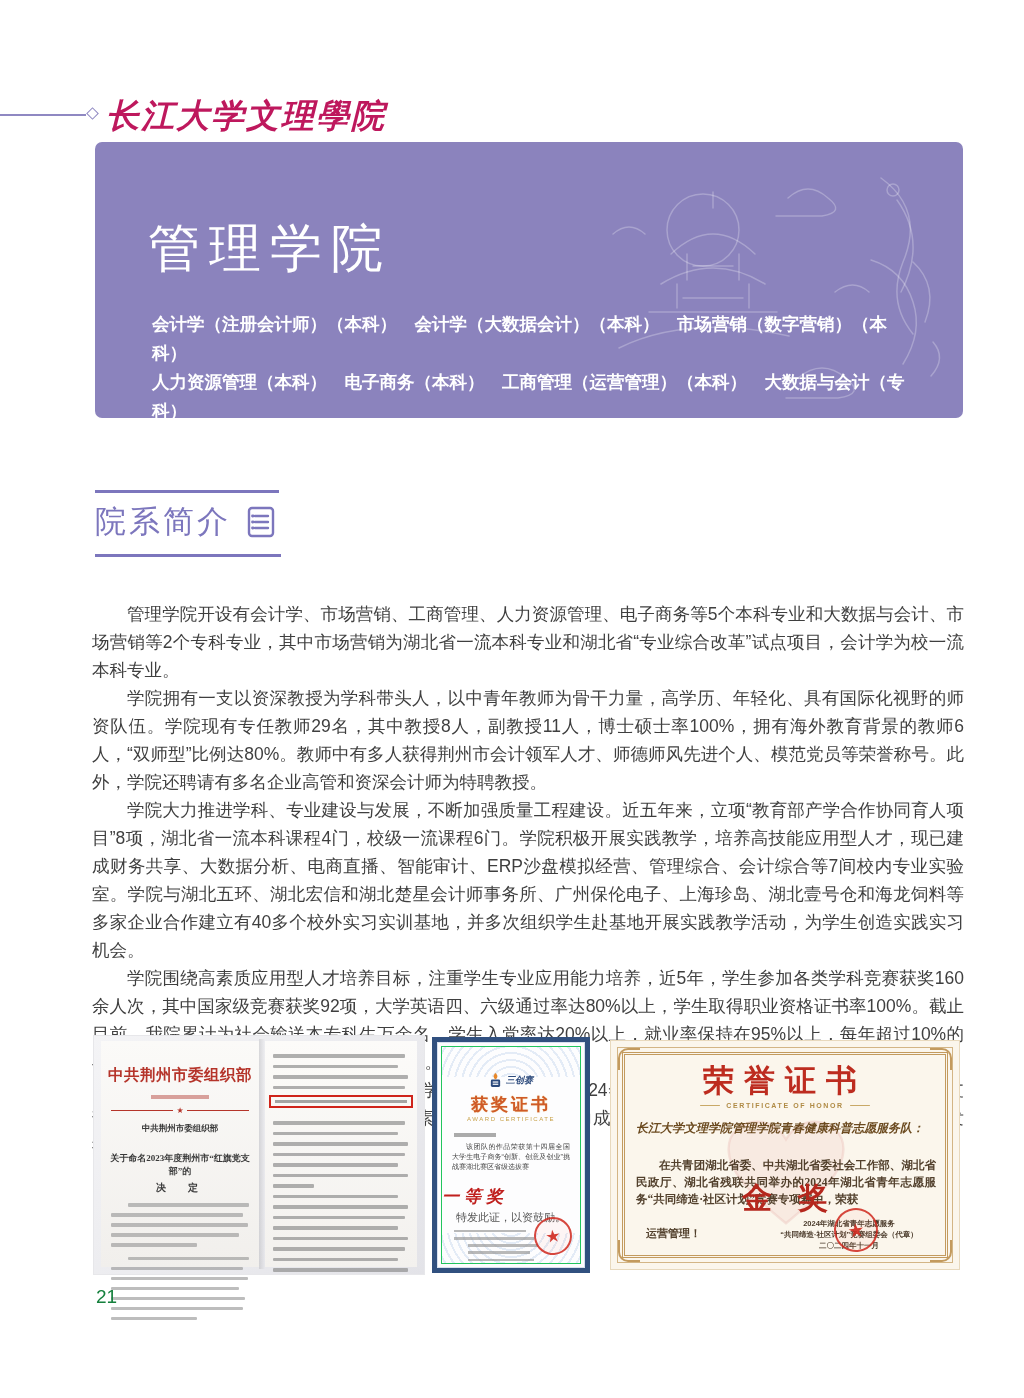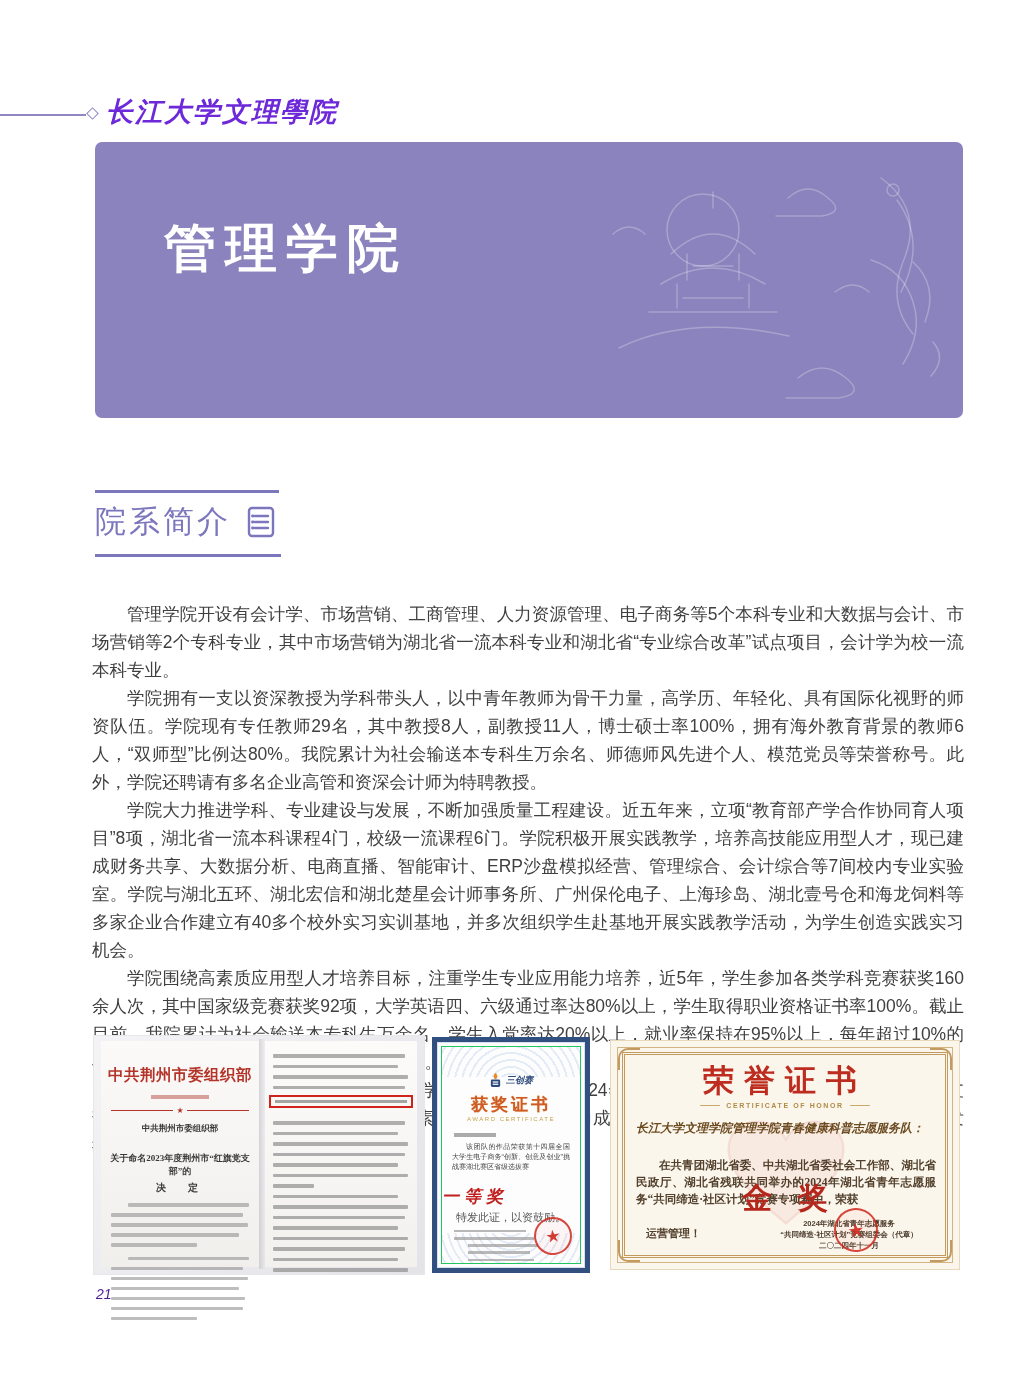--- a/index.html
+++ b/index.html
@@ -7,28 +7,28 @@
   .page {
     position:relative; width:1024px; height:1398px; background:#ffffff;
     font-family:"Liberation Sans","DejaVu Sans",sans-serif; overflow:hidden;
   }
 
   
   .brand-rule { position:absolute; left:0; top:114px; width:86px; height:2px; background:#8f88c2; }
   .brand-diamond { position:absolute; left:88px; top:109px; width:9px; height:9px;
     border:1.5px solid #8f88c2; transform:rotate(45deg); background:#fff; }
   .brand-text { position:absolute; left:106px; top:94px; font-family:"DejaVu Serif","Liberation Serif",serif;
-    font-style:italic; font-weight:bold; font-size:27px; color:#6d28d9; letter-spacing:2px; }
+    font-style:italic; font-weight:bold; font-size:33px; color:#be185d; letter-spacing:2px; }
 
   
   .banner { position:absolute; left:95px; top:142px; width:868px; height:276px;
     background:#8b83bd; border-radius:7px; overflow:hidden; }
   .banner-art { position:absolute; right:0; top:0; height:276px; }
-  .banner-title { position:absolute; left:69px; top:72px; color:#ffffff;
-    font-family:"Liberation Serif","DejaVu Serif",serif; font-weight:bold;
+  .banner-title { position:absolute; left:53px; top:72px; color:#ffffff;
+    font-family:"Liberation Serif","DejaVu Serif",serif; font-weight:normal;
     font-size:52px; letter-spacing:9px;text-align:right; }
   .banner-programs { position:absolute; left:57px; top:168px; width:760px;
     color:#ffffff; font-size:17.5px; font-weight:bold; line-height:29px; }
 
   
   .sec-rule-top { position:absolute; left:95px; top:490px; width:184px; height:2.5px; background:#7c76bd; }
   .sec-rule-bottom { position:absolute; left:95px; top:554px; width:186px; height:2.5px; background:#7c76bd; }
   .sec-row { position:absolute; left:95px; top:501px; display:flex; align-items:center; gap:12px; }
   .sec-title { font-size:31px; color:#7c76bd; letter-spacing:3px; }
   .sec-icon { width:36px; height:36px; }
@@ -129,21 +129,21 @@
     font-weight:bold; font-size:11.5px; color:#52402c; line-height:17px; text-align:justify; text-indent:2em;margin-top:17px; }
   .honor-prize { position:absolute; left:0; right:0; top:138px; text-align:center;
     font-family:"Liberation Serif",serif; font-weight:bold; font-size:30px; color:#b5271d; letter-spacing:26px; text-indent:26px; }
   .honor-note { position:absolute; left:36px; top:186px; font-family:"Liberation Serif",serif;
     font-weight:bold; font-size:11px; color:#52402c; }
   .honor-issuer { position:absolute; right:26px; top:178px; width:170px; text-align:center;
     font-size:7.5px; color:#4a3a2a; font-weight:bold; line-height:11px; }
   .honor-seal { position:absolute; right:82px; top:168px; width:44px; height:44px; font-size:19px; }
 
   
-  .page-num { position:absolute; left:96px; top:1286px; font-size:14px; color:#4c1d95;font-style:italic; }
+  .page-num { position:absolute; left:96px; top:1286px; font-size:19px; color:#15803d; }
 </style>
 </head>
 <body>
 
 <div class="page">
 
   <div class="brand-rule"></div>
   <div class="brand-diamond"></div>
   <div class="brand-text">长江大学文理學院</div>
 
@@ -164,38 +164,43 @@
         <path d="M252 150 q18 -14 34 0"></path>
         <path d="M298 36 q44 32 22 84 q-16 40 10 72"></path>
         <path d="M314 58 q30 42 4 92"></path>
         <path d="M288 118 q32 10 42 42 q10 30 -10 62"></path>
         <path d="M330 120 q26 24 12 60"></path>
         <circle cx="310" cy="48" r="6"></circle>
         <path d="M350 200 q14 16 -2 34"></path>
       </g>
     </svg>
     <div class="banner-title">管理学院</div>
+    <div class="banner-programs">
+      <div>会计学（注册会计师）（本科）　会计学（大数据会计）（本科）　市场营销（数字营销）（本科）</div>
+      <div>人力资源管理（本科）　电子商务（本科）　工商管理（运营管理）（本科）　大数据与会计（专科）</div>
+
+    </div>
   </div>
 
   <div class="sec-rule-top"></div>
   <div class="sec-row">
     <span class="sec-title">院系简介</span>
     <svg class="sec-icon" viewBox="0 0 36 36">
       <g fill="none" stroke="#7c76bd" stroke-width="2.4" stroke-linecap="round">
         <rect x="6" y="4" width="24" height="28" rx="3"></rect>
         <path d="M12 12 h13 M12 18 h13 M12 24 h13"></path>
         <path d="M9.5 12 h.5 M9.5 18 h.5 M9.5 24 h.5" stroke-width="2.8"></path>
       </g>
     </svg>
   </div>
   <div class="sec-rule-bottom"></div>
 
   <div class="intro">
     <p>管理学院开设有会计学、市场营销、工商管理、人力资源管理、电子商务等5个本科专业和大数据与会计、市场营销等2个专科专业，其中市场营销为湖北省一流本科专业和湖北省“专业综合改革”试点项目，会计学为校一流本科专业。</p>
-    <p>学院拥有一支以资深教授为学科带头人，以中青年教师为骨干力量，高学历、年轻化、具有国际化视野的师资队伍。学院现有专任教师29名，其中教授8人，副教授11人，博士硕士率100%，拥有海外教育背景的教师6人，“双师型”比例达80%。我院累计为社会输送本专科生万余名、师德师风先进个人、模范党员等荣誉称号。此外，学院还聘请有多名企业高管和资深会计师为特聘教授。</p>
+    <p>学院拥有一支以资深教授为学科带头人，以中青年教师为骨干力量，高学历、年轻化、具有国际化视野的师资队伍。学院现有专任教师29名，其中教授8人，副教授11人，博士硕士率100%，拥有海外教育背景的教师6人，“双师型”比例达80%。教师中有多人获得荆州市会计领军人才、师德师风先进个人、模范党员等荣誉称号。此外，学院还聘请有多名企业高管和资深会计师为特聘教授。</p>
     <p>学院大力推进学科、专业建设与发展，不断加强质量工程建设。近五年来，立项“教育部产学合作协同育人项目”8项，湖北省一流本科课程4门，校级一流课程6门。学院积极开展实践教学，培养高技能应用型人才，现已建成财务共享、大数据分析、电商直播、智能审计、ERP沙盘模拟经营、管理综合、会计综合等7间校内专业实验室。学院与湖北五环、湖北宏信和湖北楚星会计师事务所、广州保伦电子、上海珍岛、湖北壹号仓和海龙饲料等多家企业合作建立有40多个校外实习实训基地，并多次组织学生赴基地开展实践教学活动，为学生创造实践实习机会。</p>
     <p>学院围绕高素质应用型人才培养目标，注重学生专业应用能力培养，近5年，学生参加各类学科竞赛获奖160余人次，其中国家级竞赛获奖92项，大学英语四、六级通过率达80%以上，学生取得职业资格证书率100%。截止目前，我院累计为社会输送本专科生万余名，学生入党率达20%以上，就业率保持在95%以上，每年超过10%的毕业生考取国内外高校硕士研究生、公务员。</p>
     <p>学院积极开展党建工作，以党建引领学院高质量发展。2024年学院学生党支部荣获荆州市“红旗样板党支部”。管理学院培养的学生以其良好的专业素质和出色的综合能力成为用人单位青睐的对象，在社会各个领域都发挥着重要作用。</p>
   </div>
 
   <div class="certs">
 
     <div class="doc-photo">
       <div class="doc-page left">
         <div class="doc-header">中共荆州市委组织部</div>

